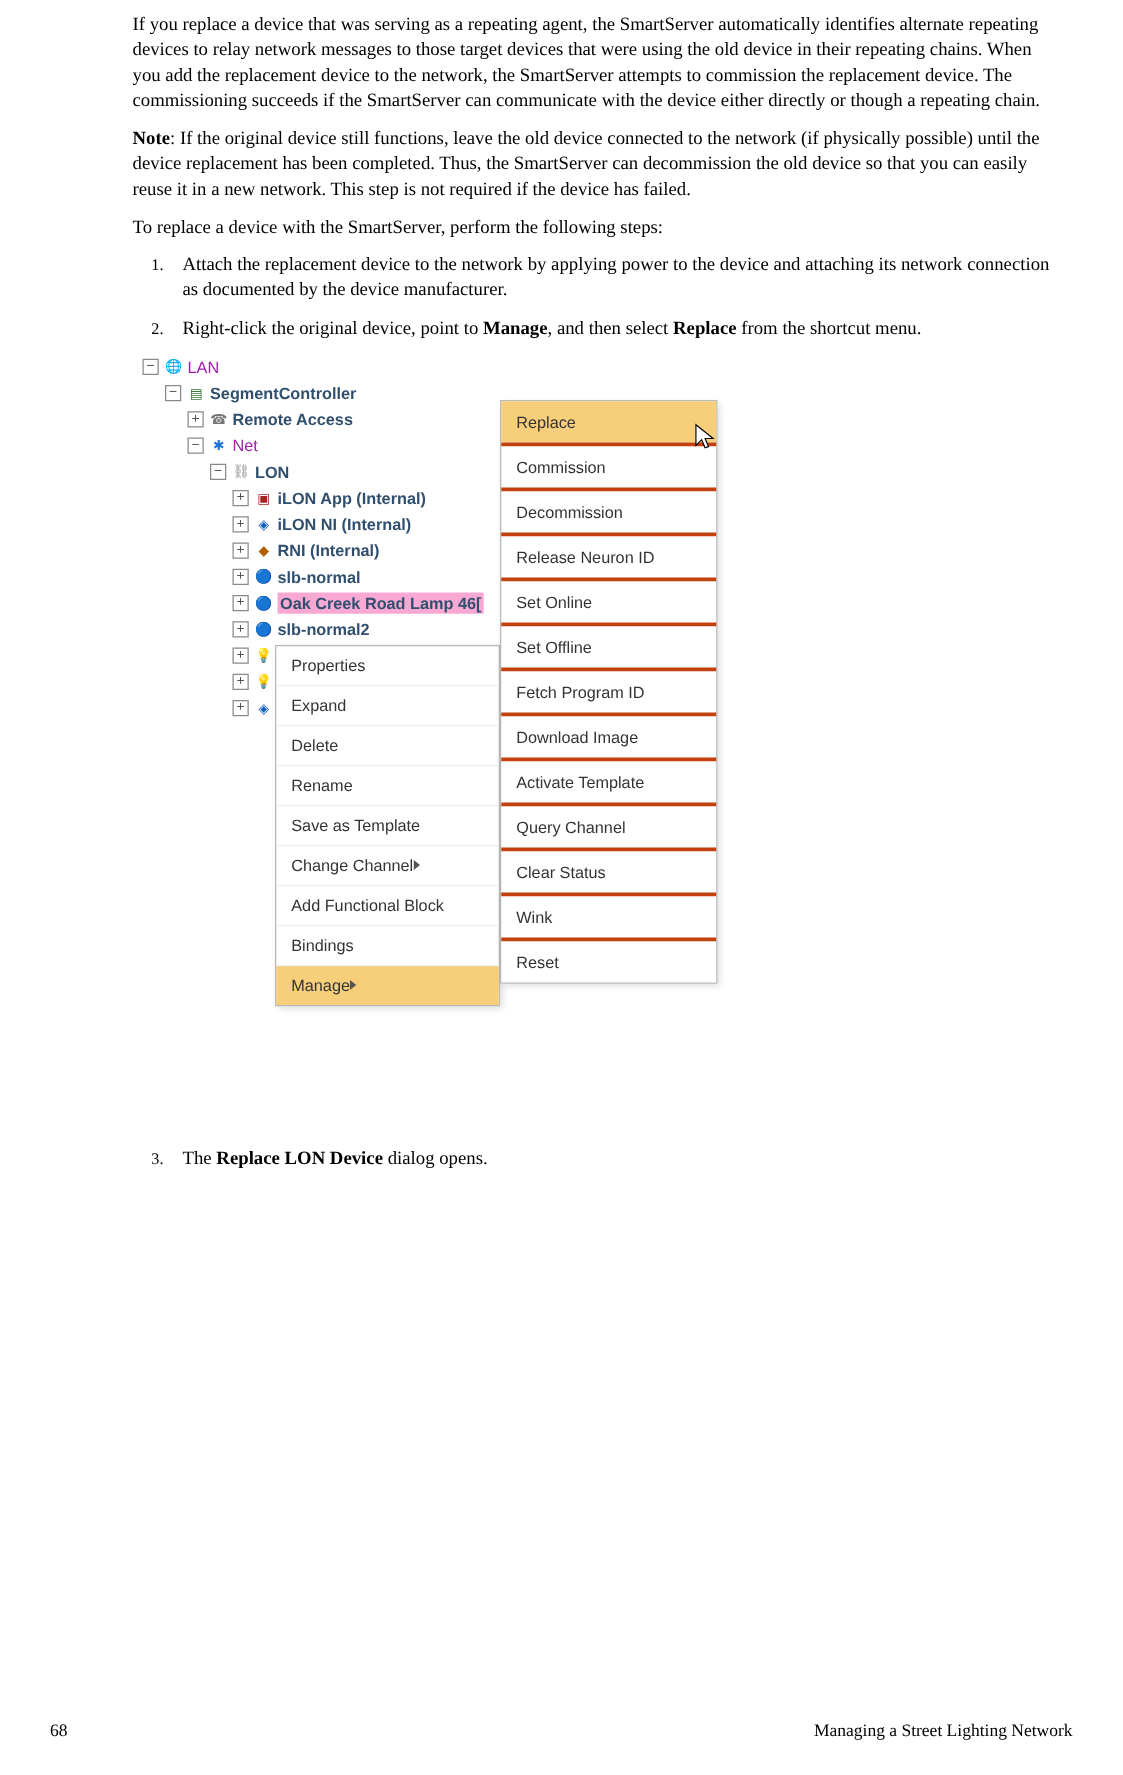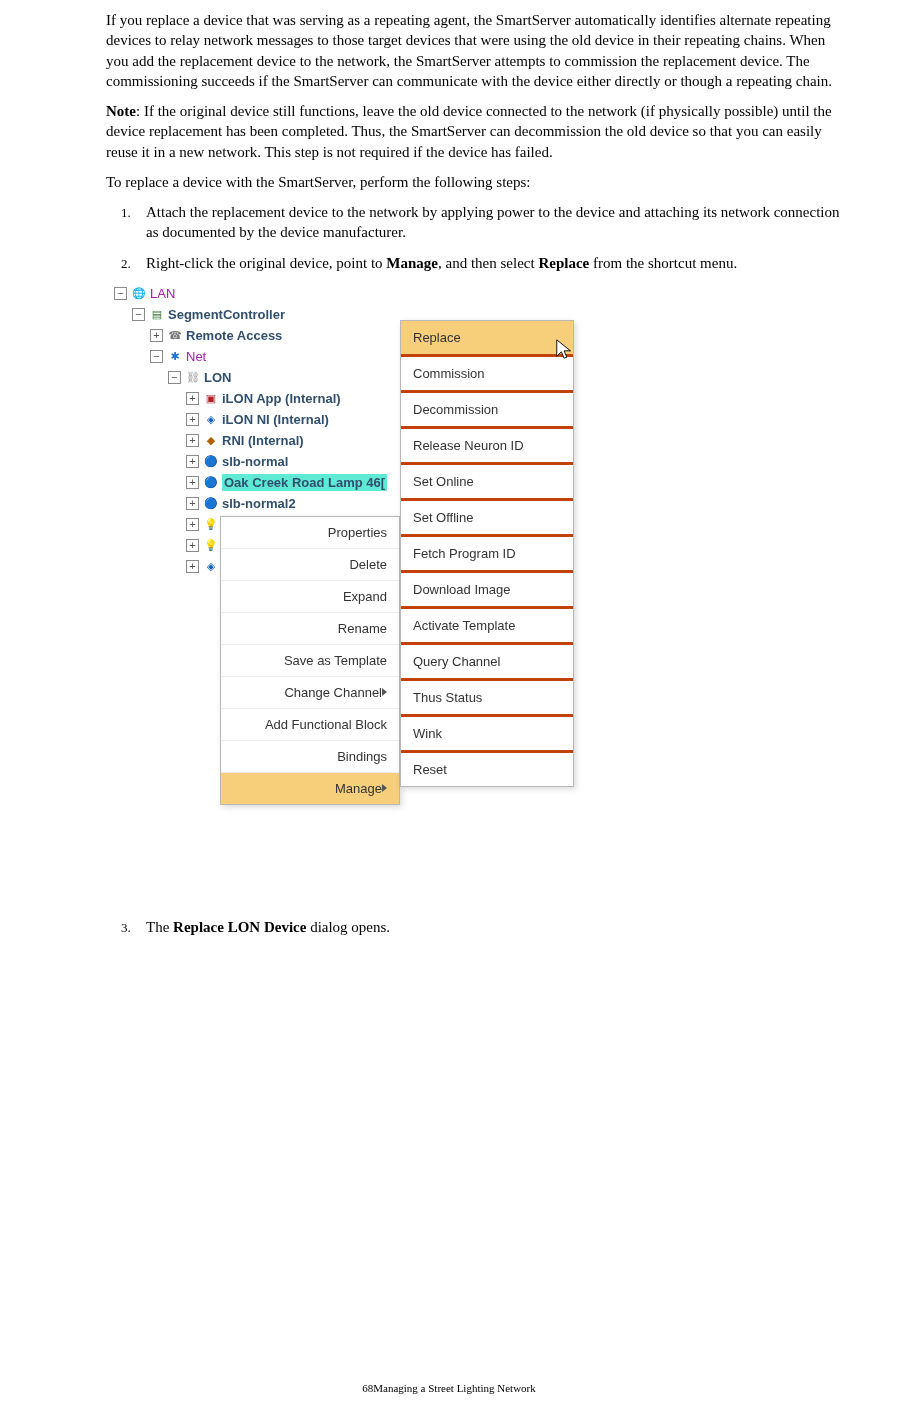--- a/index.html
+++ b/index.html
@@ -65,21 +65,21 @@
   .ic-app    { color: #b02020; }
   .ic-ni     { color: #1060c0; }
   .ic-rni    { color: #b06000; }
   .ic-device { color: #1362c3; }
   .ic-lamp   { color: #888; }
   .ic-lta    { color: #1060c0; }
 
   .node-text { color: #304f6e; font-weight: bold; }
   .link-text { color: #a21caf; }
   .selected-row .node-text {
-    background: #5eead4;
+    background: #f9a8d4;
     padding: 1px 2px;
     border-radius: 1px;
   }
   .partial-sel {
     background: #d6e4f3;
     padding: 0 2px;
   }
 
   
   .cmenu {
@@ -89,21 +89,21 @@
     width: 178px;
     background: #fff;
     border: 1px solid #b8b8b8;
     box-shadow: 2px 2px 6px rgba(0,0,0,.15);
   }
   .cmenu .mitem {
     padding: 8px 12px;
     color: #333;
     display: flex;
     align-items: center;
-    justify-content: flex-end;
+    justify-content: flex-start;
     border-top: 1px solid #eee;
   }
   .cmenu .mitem:first-child { border-top: none; }
   .cmenu .mitem.hi {
     background: #f7ce7a;
   }
   .arrow-right {
     width: 0; height: 0;
     border-top: 4px solid transparent;
     border-bottom: 4px solid transparent;
@@ -136,22 +136,22 @@
     pointer-events: none;
   }
   .cursor svg { width: 22px; height: 24px; }
 
   .footer {
     position: absolute;
     bottom: 26px;
     left: 40px;
     right: 40px;
     display: flex;
-    justify-content: center;
-    font-size: 11px;
+    justify-content: space-between;
+    font-size: 14px;
   }
 </style>
 </head>
 <body>
 
 <div class="page">
   <div class="content">
     <p>If you replace a device that was serving as a repeating agent, the SmartServer automatically identifies alternate repeating devices to relay network messages to those target devices that were using the old device in their repeating chains. When you add the replacement device to the network, the SmartServer attempts to commission the replacement device.  The commissioning succeeds if the SmartServer can communicate with the device either directly or though a repeating chain.</p>
 
     <p>
@@ -239,24 +239,24 @@
           <span class="ticon ic-lta">◈</span>
           <span class="node-text">Lta</span>
         </div>
       </div>
 
       <div class="cmenu">
         <div class="mitem">
             <span>Properties</span>
           </div>
         <div class="mitem">
+            <span>Expand</span>
+          </div>
+        <div class="mitem">
             <span>Delete</span>
-          </div>
-        <div class="mitem">
-            <span>Expand</span>
           </div>
         <div class="mitem">
             <span>Rename</span>
           </div>
         <div class="mitem">
             <span>Save as Template</span>
           </div>
         <div class="mitem">
             <span>Change Channel</span>
             <span class="arrow-right"></span>
@@ -277,21 +277,21 @@
         <div class="mitem hi">Replace</div>
         <div class="mitem">Commission</div>
         <div class="mitem">Decommission</div>
         <div class="mitem">Release Neuron ID</div>
         <div class="mitem">Set Online</div>
         <div class="mitem">Set Offline</div>
         <div class="mitem">Fetch Program ID</div>
         <div class="mitem">Download Image</div>
         <div class="mitem">Activate Template</div>
         <div class="mitem">Query Channel</div>
-        <div class="mitem">Thus Status</div>
+        <div class="mitem">Clear Status</div>
         <div class="mitem">Wink</div>
         <div class="mitem">Reset</div>
       </div>
 
       <div class="cursor">
         <svg viewBox="0 0 24 24">
             <path d="M3 2 L3 20 L8 15 L11 22 L14 21 L11 14 L18 14 Z" fill="#fff" stroke="#000" stroke-width="1"></path>
           </svg>
       </div>
     </div>

